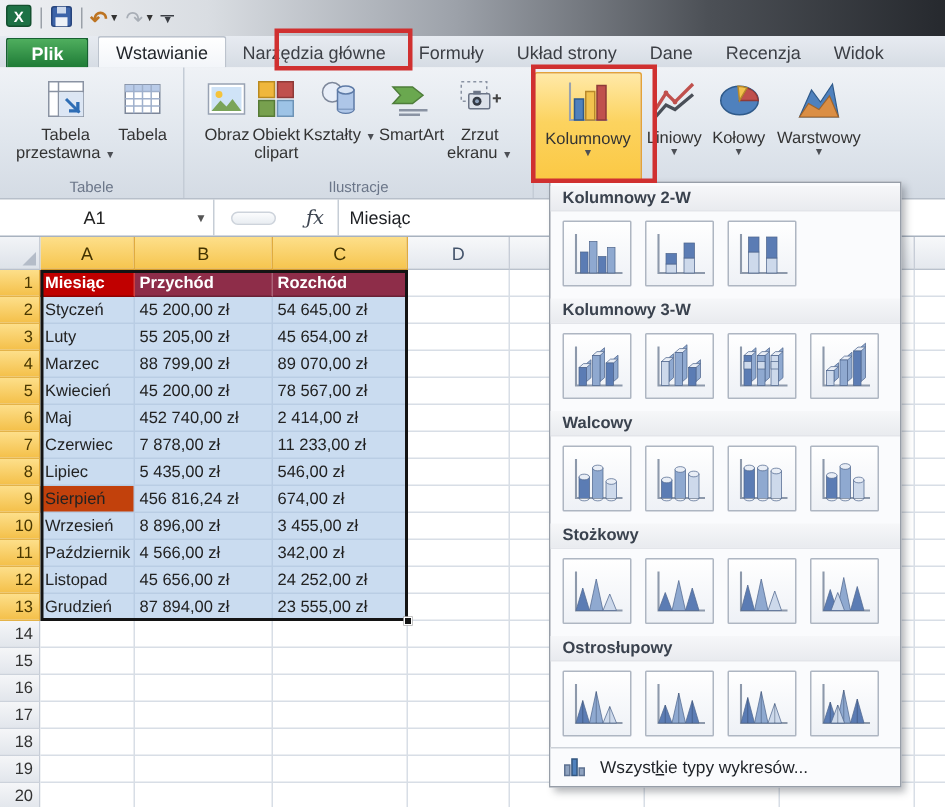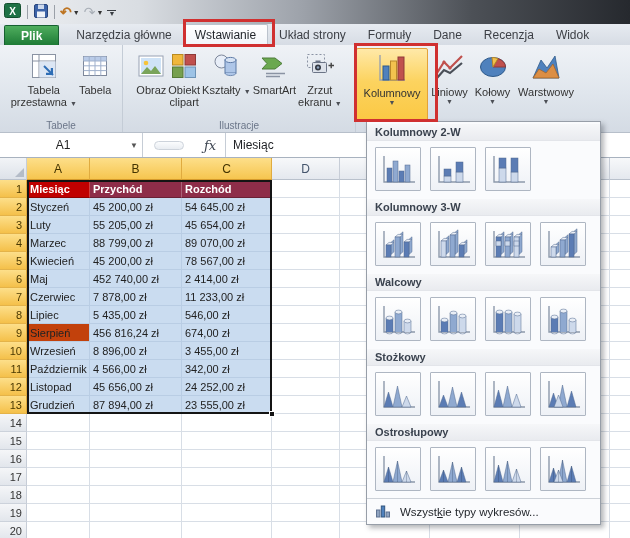--- a/index.html
+++ b/index.html
@@ -137,24 +137,24 @@
           <span style="display:inline-block;text-align:center">
             <span style="display:block;width:9px;border-top:1.6px solid #3a3e44;margin:2px auto 0"></span>
             <span style="font-size:7px;color:#3a3e44;line-height:6px;display:block">▼</span>
           </span>
         </span>
       </div>
   </div>
 
   <div class="tabbar" id="tabbar">
       <div class="tab file" style="background: linear-gradient(rgb(79, 174, 94), rgb(30, 123, 54));">Plik</div>
+      <div class="tab active">Wstawianie</div>
       <div class="tab">Narzędzia główne</div>
-      <div class="tab active">Wstawianie</div>
+      <div class="tab">Formuły</div>
       <div class="tab">Układ strony</div>
-      <div class="tab">Formuły</div>
       <div class="tab">Dane</div>
       <div class="tab">Recenzja</div>
       <div class="tab">Widok</div>
     </div>
 
   <div class="ribbon">
     <div id="rgroups" style="display:flex">
         <div class="rgroup g-tabele">
           <div class="btns">
             <div class="bigbtn">

